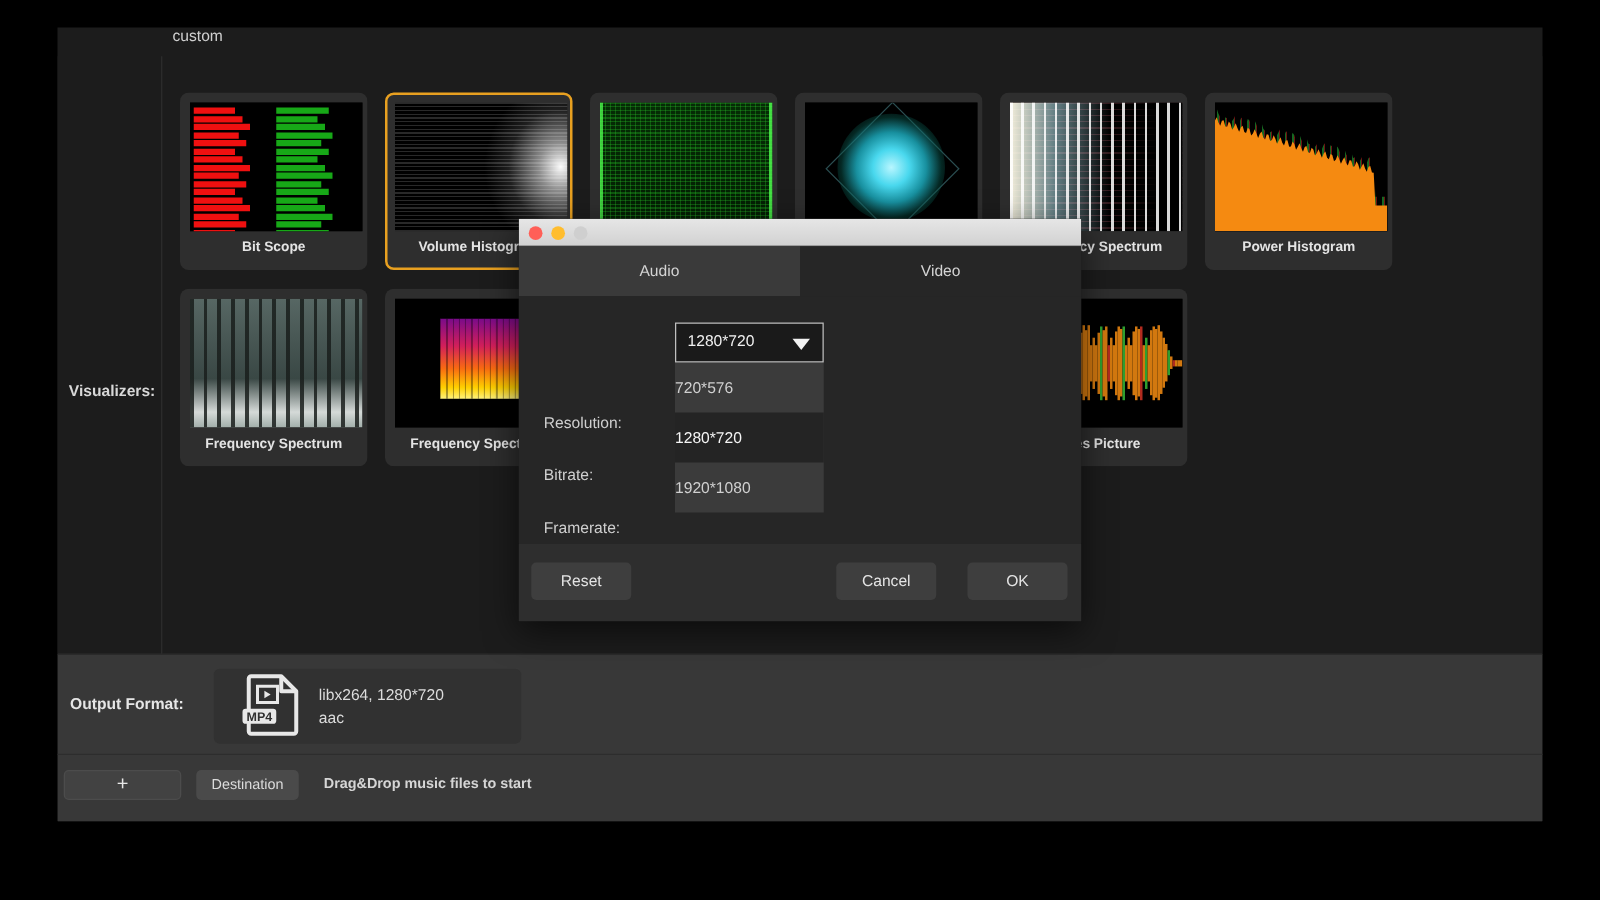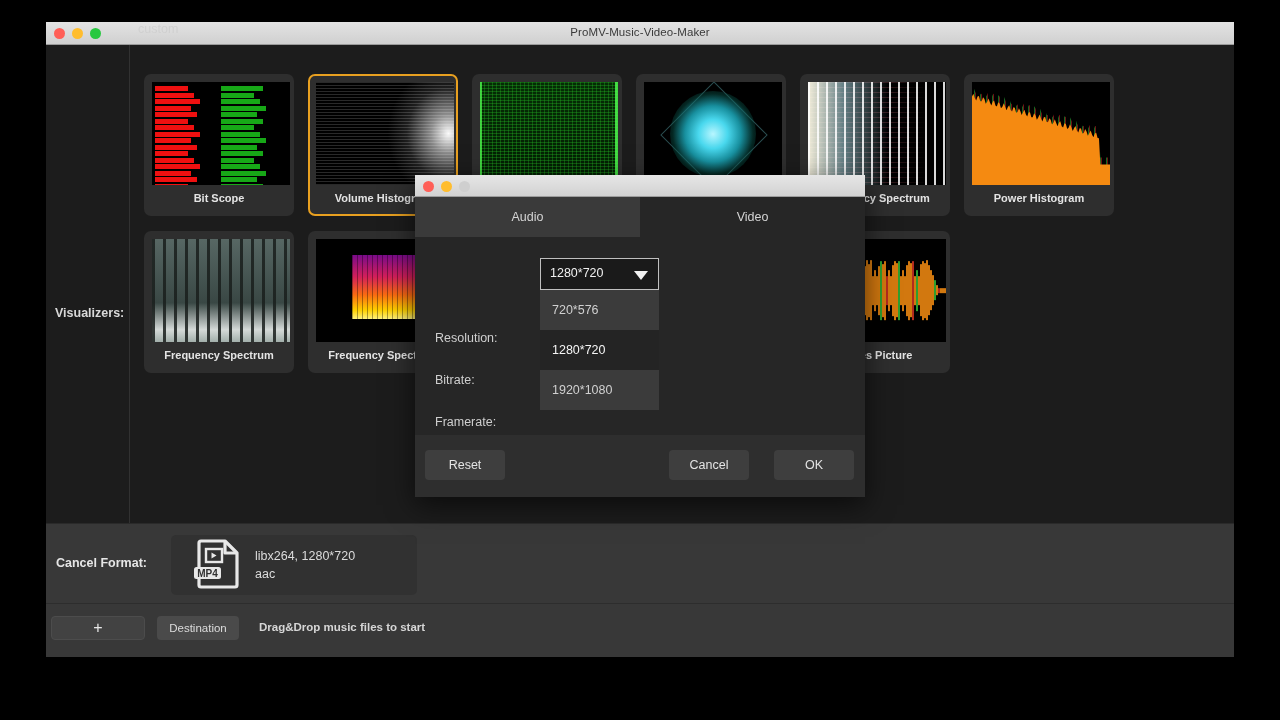--- a/index.html
+++ b/index.html
@@ -278,21 +278,20 @@
     border-top: 9px solid #f2f2f2;
   }
   #resolution-menu {
     position: absolute; left: 540px; top: 290px;
     width: 119px;
     background: #3b3b3b;
     z-index: 29;
   }
   .menu-item {
     height: 40px; line-height: 40px;
-    padding-left: 12px;
     font-size: 12.5px; color: #d0d0d0;
     box-sizing: border-box;
   }
   .menu-item.highlighted { background: #242424; color: #f5f5f5; }
 
   #dialog-footer {
     position: absolute; left: 0; bottom: 0; width: 100%; height: 62px;
     background: #2e2e2e;
     z-index: 40;
   }
@@ -309,28 +308,20 @@
     position: absolute; left: 138px; top: 22px;
     font-size: 12.5px; color: #d0d0d0;
     z-index: 41;
   }
 </style>
 </head>
 <body>
 
 <div id="app-window">
 
-  <div id="titlebar">
-    <div class="lights">
-      <span class="light red"></span>
-      <span class="light yellow"></span>
-      <span class="light green"></span>
-    </div>
-    <div class="title">ProMV-Music-Video-Maker</div>
-  </div>
 
   <div id="window-body">
 
     <div id="label-col">
       <div id="visualizers-label">Visualizers:</div>
     </div>
 
     <div id="viz-area">
       <div class="viz-grid" id="viz-grid">
           <div class="viz-card">
@@ -447,21 +438,21 @@
               <div class="art-waves">
                 <div class="wf" style="white-space: nowrap; font-size: 0px;"><span class="col" style="height: 46px; background: rgb(47, 158, 47);"></span><span class="col" style="height: 61.2404px; background: rgb(210, 120, 15);"></span><span class="col" style="height: 51.9062px; background: rgb(210, 120, 15);"></span><span class="col" style="height: 61.6822px; background: rgb(210, 120, 15);"></span><span class="col" style="height: 29.9954px; background: rgb(210, 120, 15);"></span><span class="col" style="height: 40.3524px; background: rgb(210, 120, 15);"></span><span class="col" style="height: 30.4571px; background: rgb(210, 120, 15);"></span><span class="col" style="height: 46.7396px; background: rgb(210, 120, 15);"></span><span class="col" style="height: 60.9239px; background: rgb(210, 120, 15);"></span><span class="col" style="height: 52.1807px; background: rgb(47, 158, 47);"></span><span class="col" style="height: 61.3334px; background: rgb(210, 120, 15);"></span><span class="col" style="height: 29.6996px; background: rgb(210, 120, 15);"></span><span class="col" style="height: 40.5945px; background: rgb(210, 120, 15);"></span><span class="col" style="height: 30.1696px; background: rgb(178, 43, 30);"></span><span class="col" style="height: 47.4779px; background: rgb(210, 120, 15);"></span><span class="col" style="height: 60.5945px; background: rgb(210, 120, 15);"></span><span class="col" style="height: 52.4701px; background: rgb(210, 120, 15);"></span><span class="col" style="height: 60.9587px; background: rgb(210, 120, 15);"></span><span class="col" style="height: 29.4309px; background: rgb(47, 158, 47);"></span><span class="col" style="height: 40.8192px; background: rgb(210, 120, 15);"></span><span class="col" style="height: 29.8983px; background: rgb(210, 120, 15);"></span><span class="col" style="height: 48.2135px; background: rgb(210, 120, 15);"></span><span class="col" style="height: 60.2534px; background: rgb(210, 120, 15);"></span><span class="col" style="height: 52.7736px; background: rgb(210, 120, 15);"></span><span class="col" style="height: 60.5584px; background: rgb(210, 120, 15);"></span><span class="col" style="height: 29.1893px; background: rgb(210, 120, 15);"></span><span class="col" style="height: 41.026px; background: rgb(178, 43, 30);"></span><span class="col" style="height: 29.6442px; background: rgb(47, 158, 47);"></span><span class="col" style="height: 48.945px; background: rgb(210, 120, 15);"></span><span class="col" style="height: 59.9019px; background: rgb(210, 120, 15);"></span><span class="col" style="height: 53.0904px; background: rgb(210, 120, 15);"></span><span class="col" style="height: 60.1332px; background: rgb(210, 120, 15);"></span><span class="col" style="height: 28.9751px; background: rgb(210, 120, 15);"></span><span class="col" style="height: 41.2142px; background: rgb(210, 120, 15);"></span><span class="col" style="height: 29.4082px; background: rgb(210, 120, 15);"></span><span class="col" style="height: 49.6712px; background: rgb(210, 120, 15);"></span><span class="col" style="height: 59.5411px; background: rgb(47, 158, 47);"></span><span class="col" style="height: 53.4194px; background: rgb(210, 120, 15);"></span><span class="col" style="height: 59.6836px; background: rgb(210, 120, 15);"></span><span class="col" style="height: 28.7884px; background: rgb(178, 43, 30);"></span><span class="col" style="height: 41.3833px; background: rgb(210, 120, 15);"></span><span class="col" style="height: 29.1914px; background: rgb(210, 120, 15);"></span><span class="col" style="height: 50.3907px; background: rgb(210, 120, 15);"></span><span class="col" style="height: 59.1721px; background: rgb(210, 120, 15);"></span><span class="col" style="height: 53.7596px; background: rgb(210, 120, 15);"></span><span class="col" style="height: 59.2102px; background: rgb(47, 158, 47);"></span><span class="col" style="height: 28.629px; background: rgb(210, 120, 15);"></span><span class="col" style="height: 41.5327px; background: rgb(210, 120, 15);"></span><span class="col" style="height: 28.9947px; background: rgb(210, 120, 15);"></span><span class="col" style="height: 51.1022px; background: rgb(210, 120, 15);"></span><span class="col" style="height: 58.7963px; background: rgb(210, 120, 15);"></span><span class="col" style="height: 54.11px; background: rgb(210, 120, 15);"></span><span class="col" style="height: 58.7139px; background: rgb(178, 43, 30);"></span><span class="col" style="height: 28.4971px; background: rgb(210, 120, 15);"></span><span class="col" style="height: 41.662px; background: rgb(47, 158, 47);"></span><span class="col" style="height: 28.8189px; background: rgb(210, 120, 15);"></span><span class="col" style="height: 51.8045px; background: rgb(210, 120, 15);"></span><span class="col" style="height: 58.4149px; background: rgb(210, 120, 15);"></span><span class="col" style="height: 54.4696px; background: rgb(210, 120, 15);"></span><span class="col" style="height: 60px; background: rgb(210, 120, 15);"></span><span class="col" style="height: 50px; background: rgb(210, 120, 15);"></span><span class="col" style="height: 40px; background: rgb(210, 120, 15);"></span><span class="col" style="height: 30px; background: rgb(210, 120, 15);"></span><span class="col" style="height: 20px; background: rgb(47, 158, 47);"></span><span class="col" style="height: 10px; background: rgb(210, 120, 15);"></span><span class="col" style="height: 5px; background: rgb(178, 43, 30);"></span><span class="col" style="height: 5px; background: rgb(210, 120, 15);"></span><span class="col" style="height: 5px; background: rgb(210, 120, 15);"></span><span class="col" style="height: 5px; background: rgb(210, 120, 15);"></span></div>
               </div>
             </div>
             <div class="caption">Waves Picture</div>
           </div>
         </div>
     </div>
 
     <div id="output-format-row">
-      <div id="output-format-label">Cancel Format:</div>
+      <div id="output-format-label">Output Format:</div>
       <div id="output-format-card">
         <div id="mp4-icon">
           <svg viewBox="0 0 54 54" width="54" height="54" aria-hidden="true">
             <path d="M10 5 h24 l12 12 v32 a2 2 0 0 1 -2 2 H10 a2 2 0 0 1 -2 -2 V7 a2 2 0 0 1 2 -2 z" fill="none" stroke="#e8e8e8" stroke-width="3.2" stroke-linejoin="round"></path>
             <path d="M34 5 v12 h12" fill="none" stroke="#e8e8e8" stroke-width="3.2" stroke-linejoin="round"></path>
             <rect x="15" y="13" width="16" height="13" fill="none" stroke="#e8e8e8" stroke-width="2.4"></rect>
             <path d="M20.5 16.5 l5 3 l-5 3 z" fill="#e8e8e8"></path>
             <rect x="3" y="31" width="27" height="12" rx="2.5" fill="#e8e8e8"></rect>
             <text x="16.5" y="40.5" font-family="Liberation Sans, sans-serif" font-size="10" font-weight="bold" fill="#313131" text-anchor="middle">MP4</text>
           </svg>

